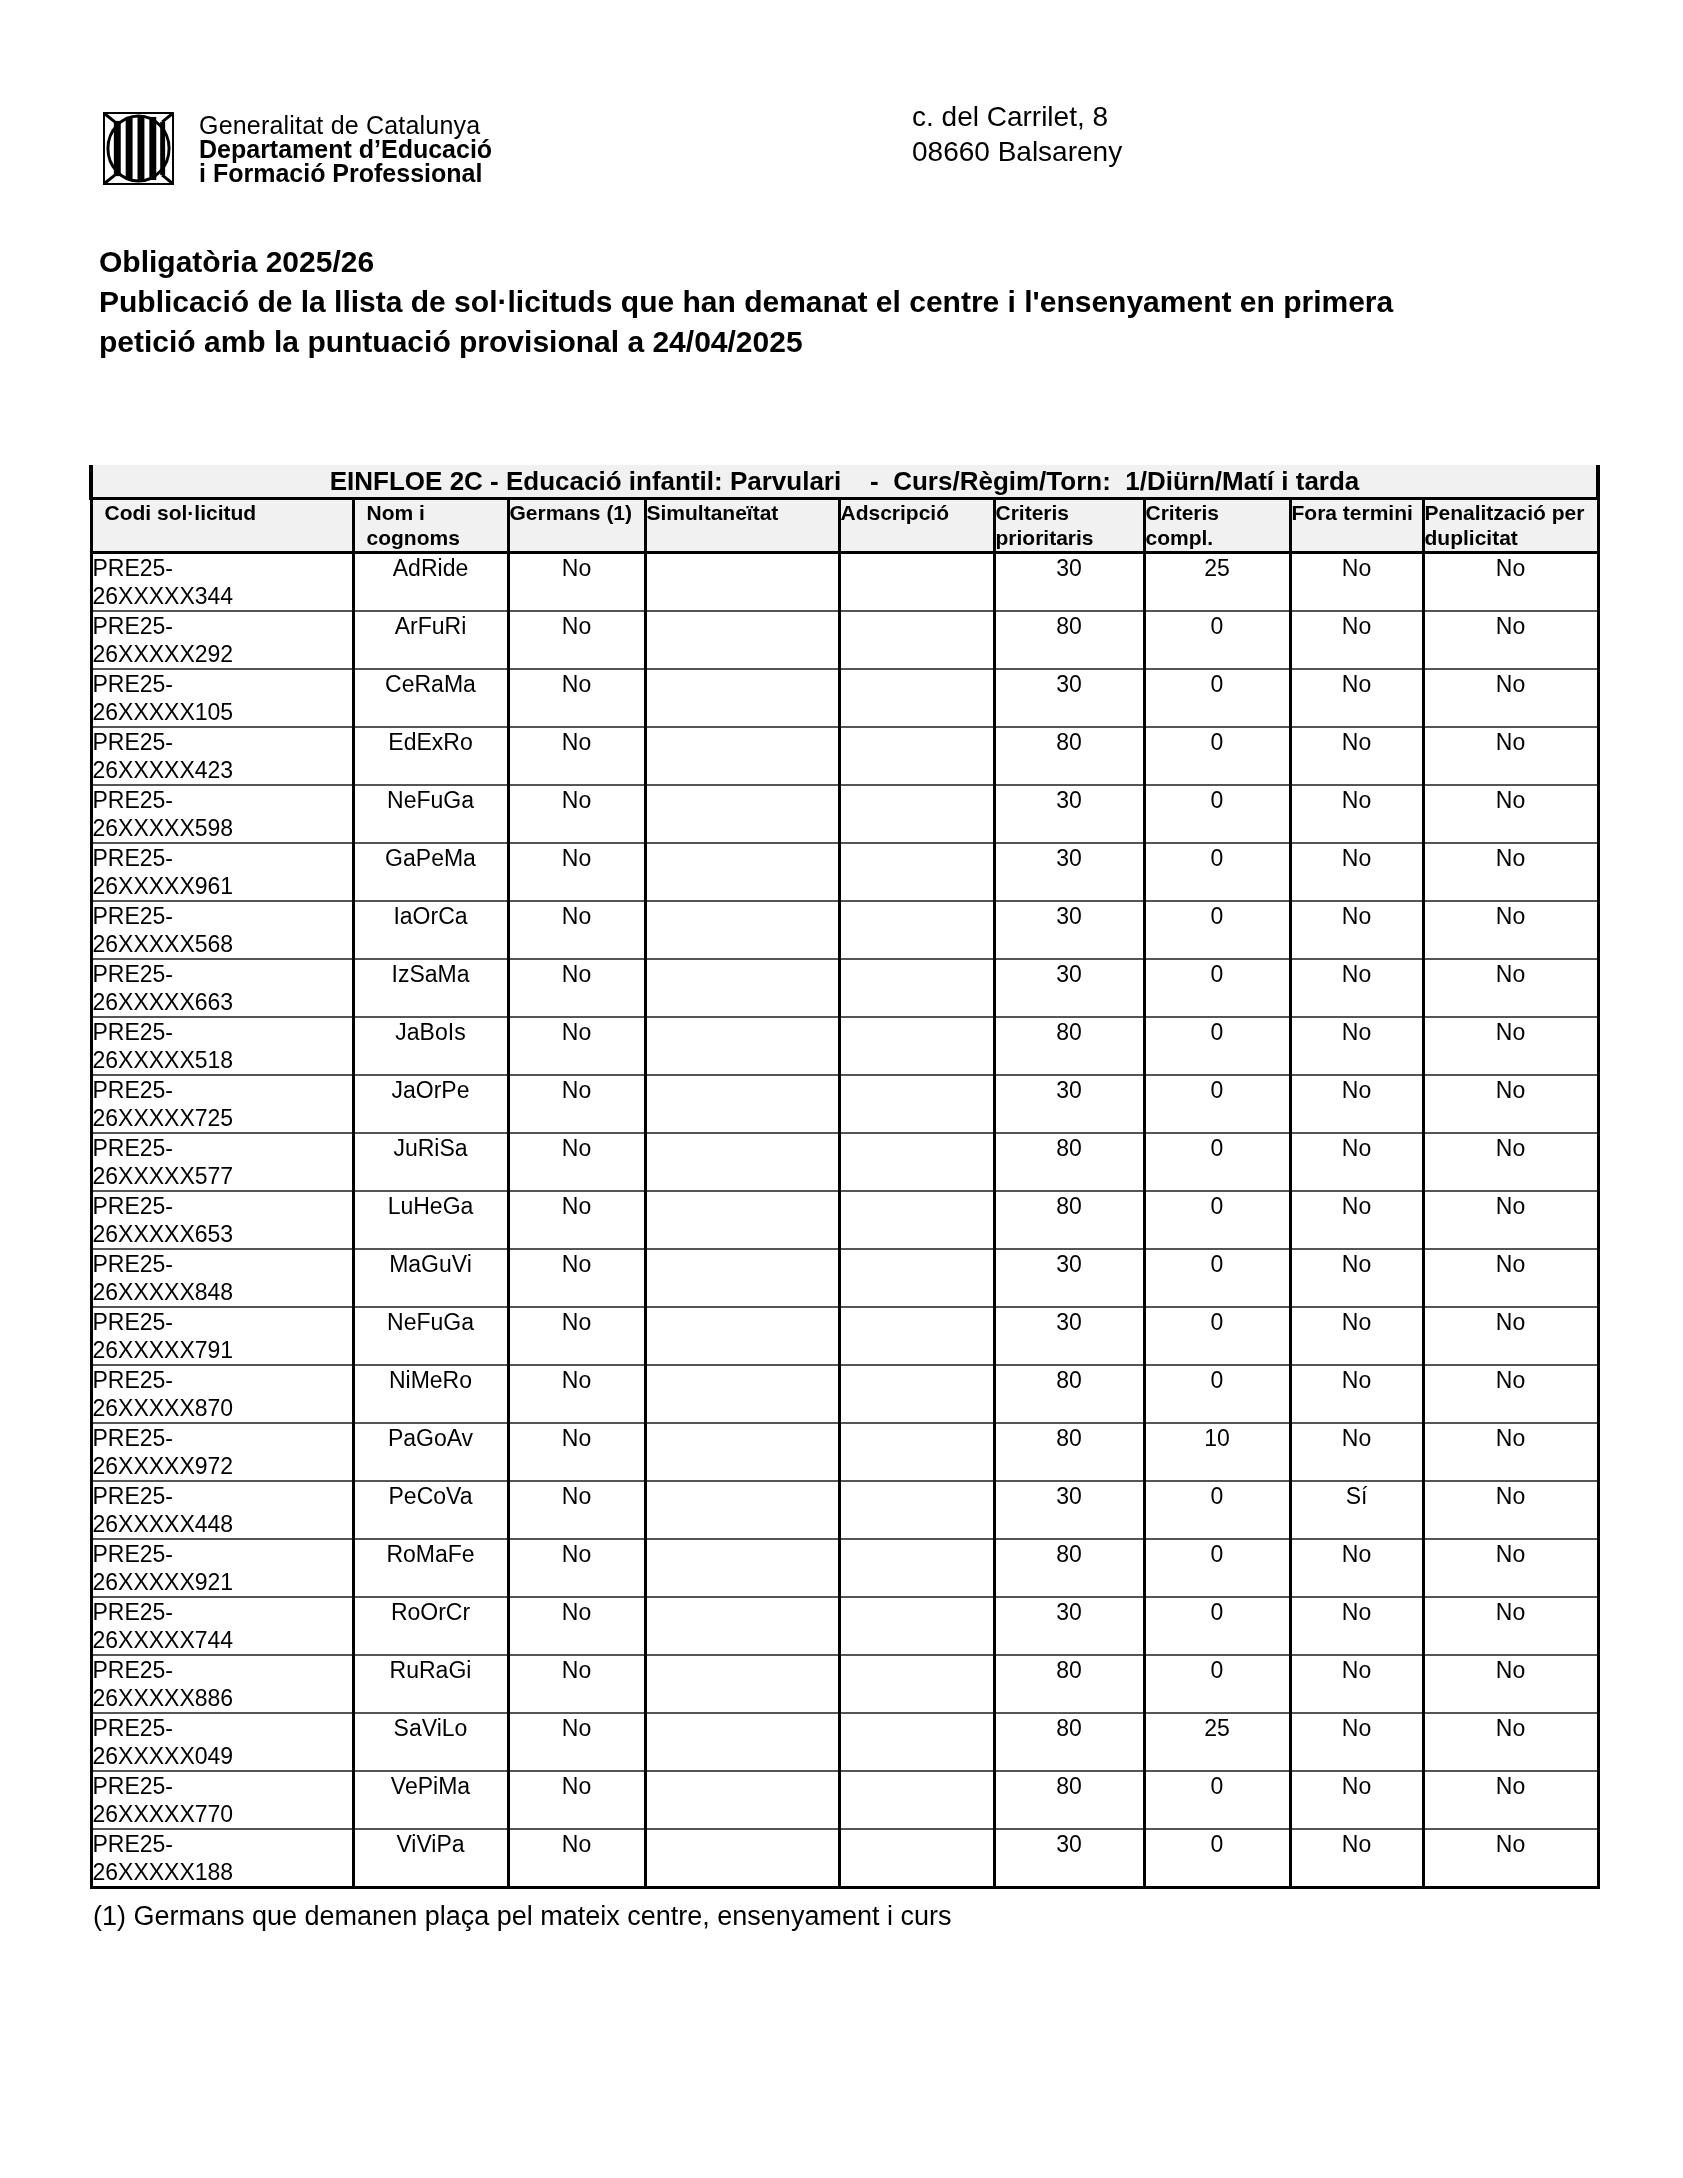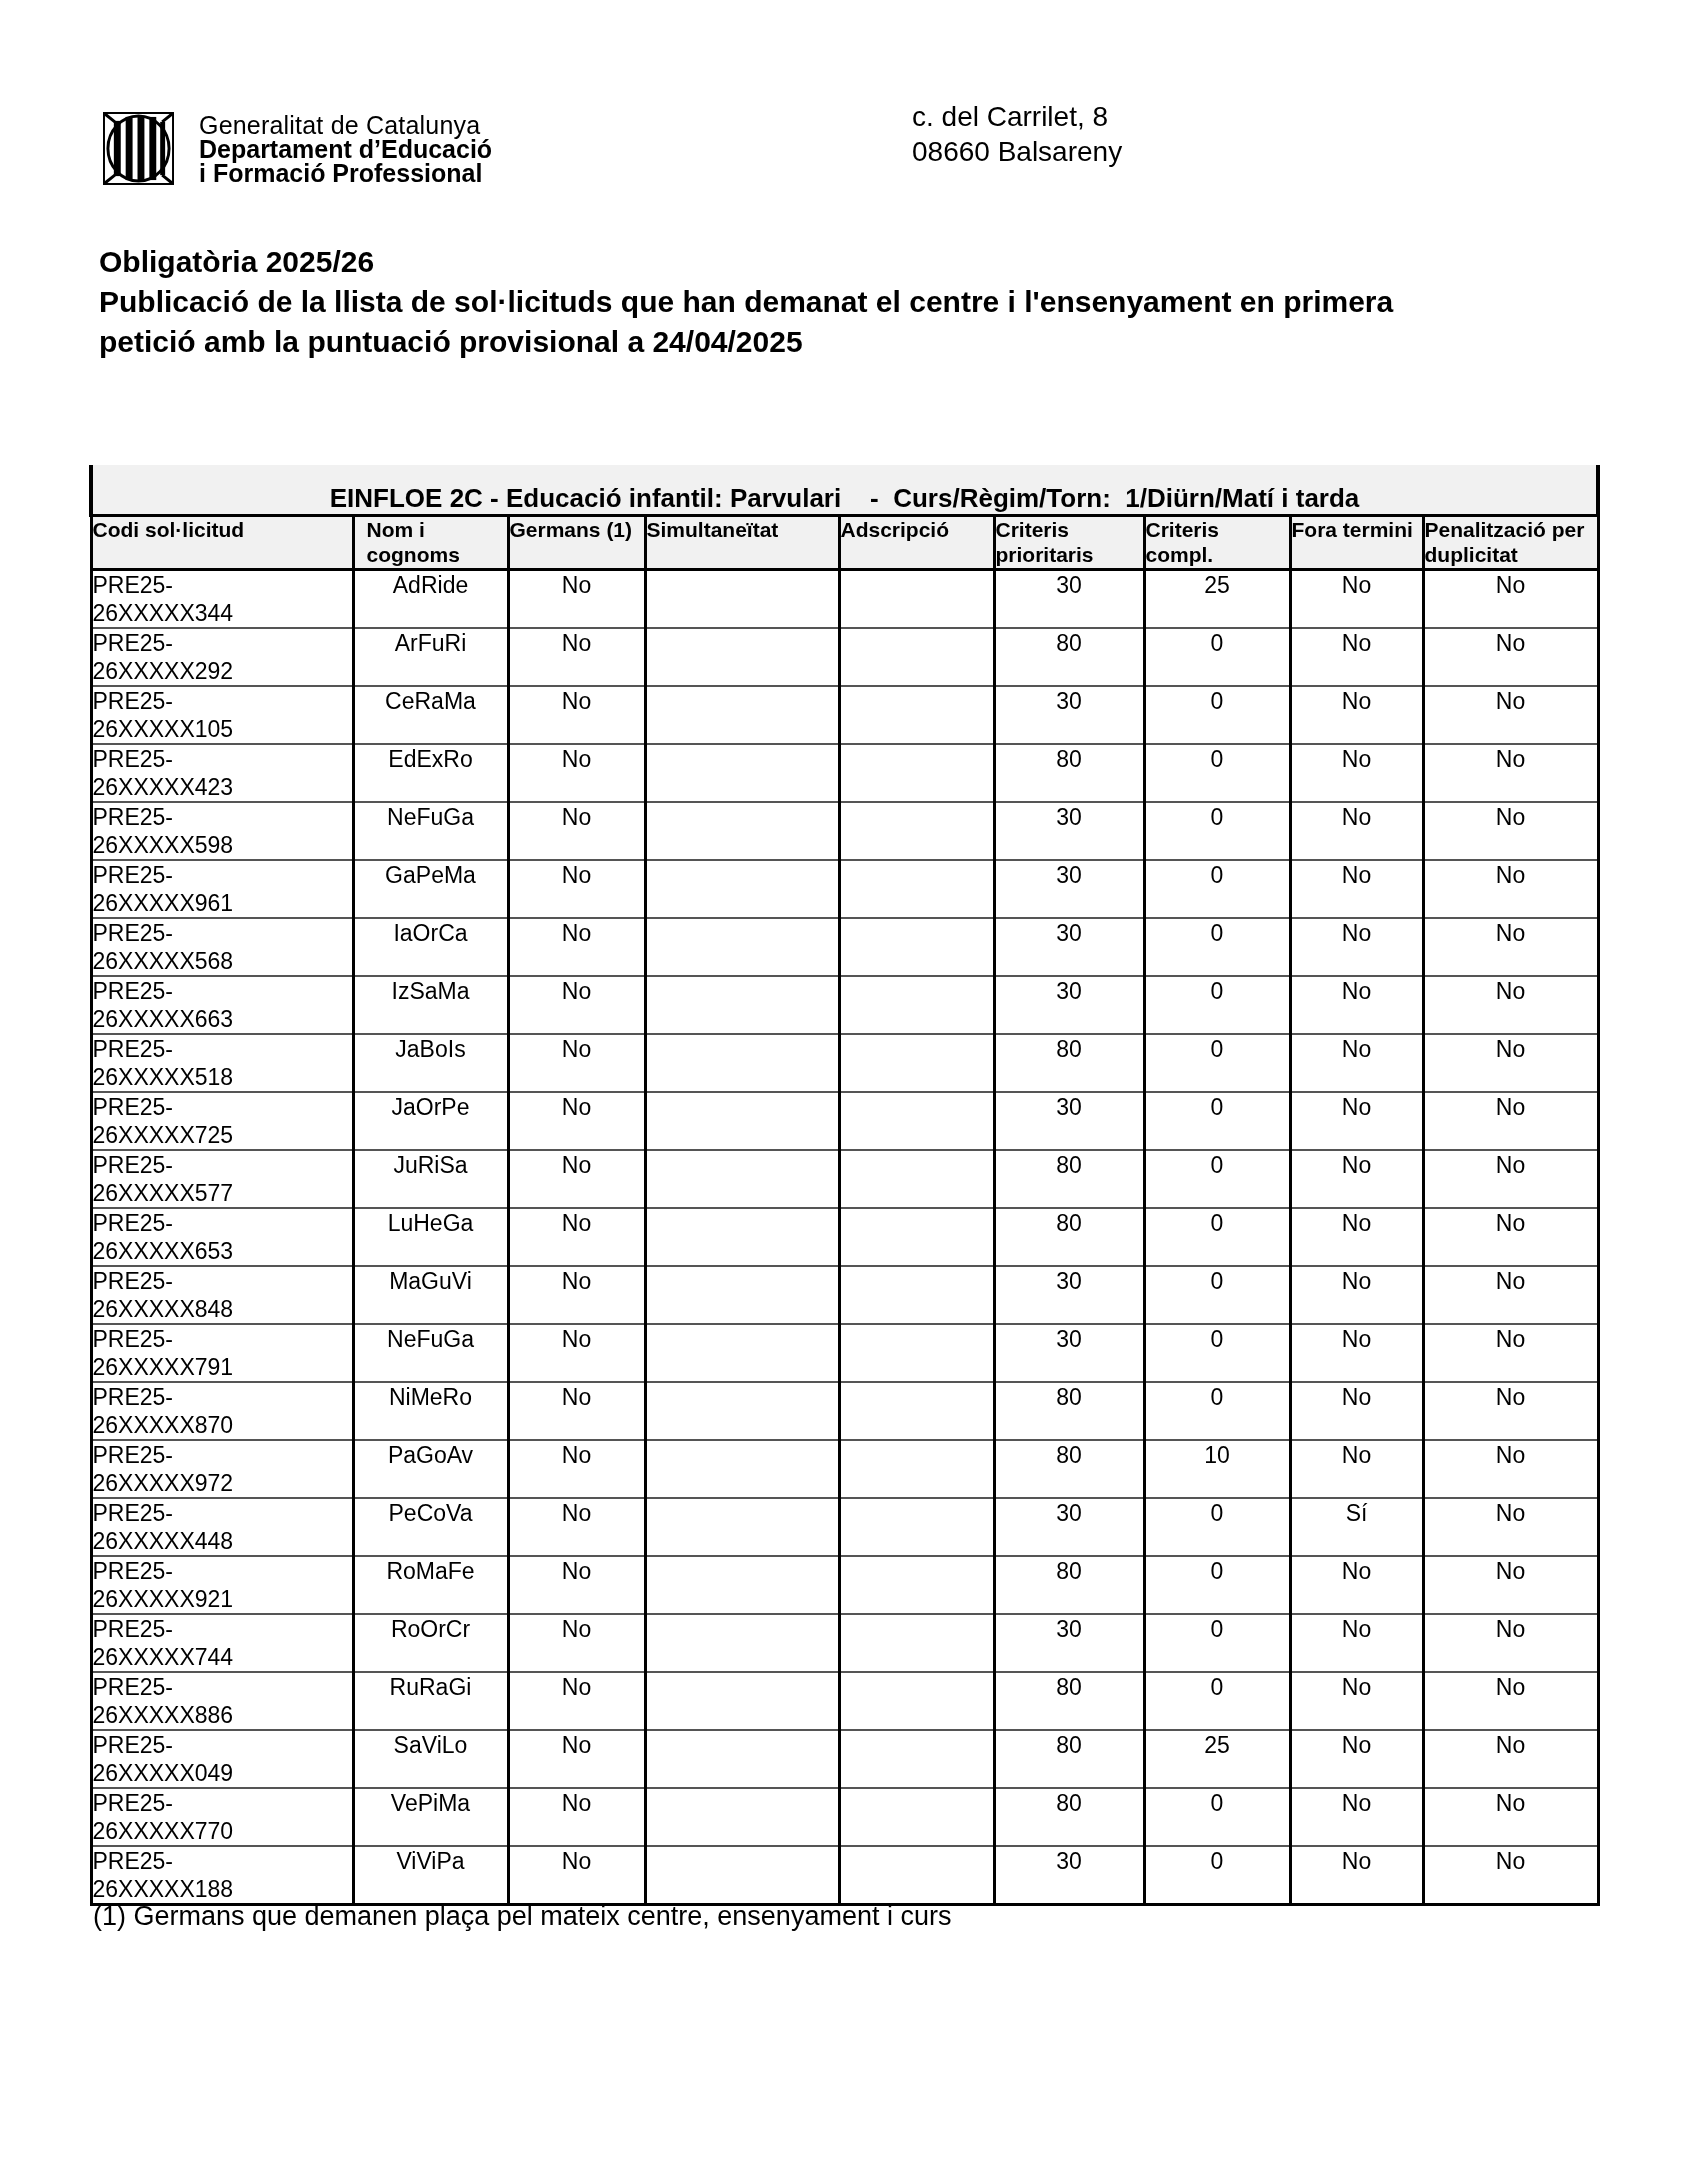--- a/index.html
+++ b/index.html
@@ -14,25 +14,25 @@
 
   .school { position: absolute; left: 912px; top: 99px; font-size: 28px; line-height: 35px; }
 
   .titles { position: absolute; left: 99px; top: 242px; font-size: 30px; font-weight: bold; line-height: 40px; }
 
   table.list { position: absolute; left: 89px; top: 465px; width: 1508px;
                border-collapse: collapse; table-layout: fixed; font-size: 23px; }
   table.list th, table.list td { border: 1px solid #444; padding: 0; vertical-align: top; }
   table.list tr.band th { background: #f1f1f1; font-size: 26px; font-weight: bold; height: 30px;
                           text-align: center; border-left: 4px solid #000; border-right: 4px solid #000;
-                          border-top: none; border-bottom: 3px solid #000; padding-top: 18px; }
+                          border-top: none; border-bottom: 3px solid #000; padding-top: 1px; }
   table.list tr.head th { background: #f1f1f1; font-weight: bold; font-size: 21px; line-height: 25px;
                           height: 51px; border-left: 3px solid #000; border-right: 3px solid #000;
                           border-bottom: 3px solid #000; }
-  table.list tr.head th.left { text-align: left; padding-left: 0; }
+  table.list tr.head th.left { text-align: left; padding-left: 12px; }
   table.list tr.head th.center { text-align: left; }
   table.list td { height: 55px; line-height: 28px; border-left: 3px solid #000; border-right: 3px solid #000;
                   border-top: 2px solid #555; border-bottom: 2px solid #555; }
   table.list tr:last-child td { border-bottom: 3px solid #000; }
   td.c { text-align: center; }
   td.l { text-align: center; padding-left: 12px; }
   td.code { text-align: left; margin-left: 36px; }
 
   .footnote { position: absolute; left: 93px; top: 1901px; font-size: 27px; }
 </style>

